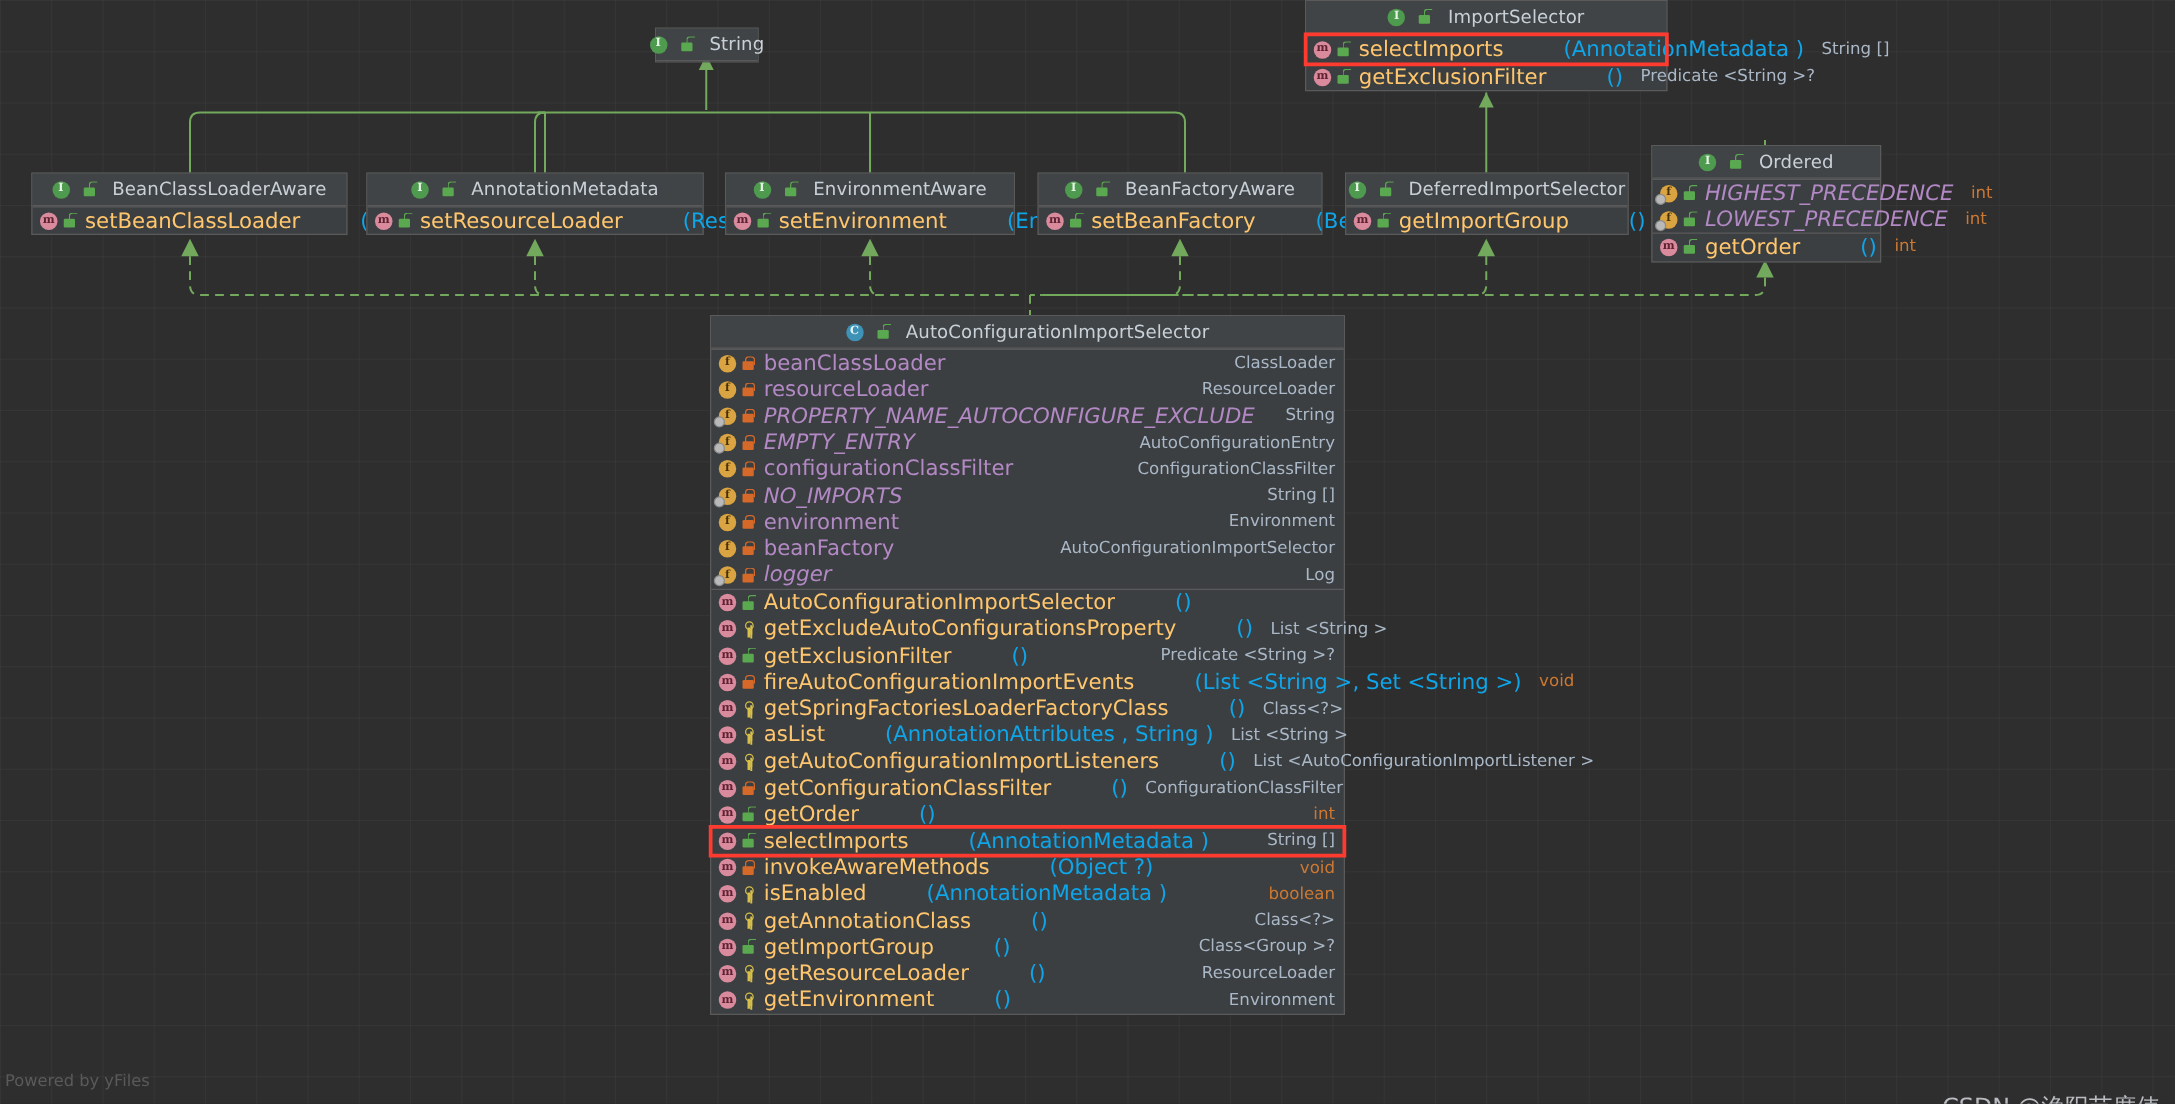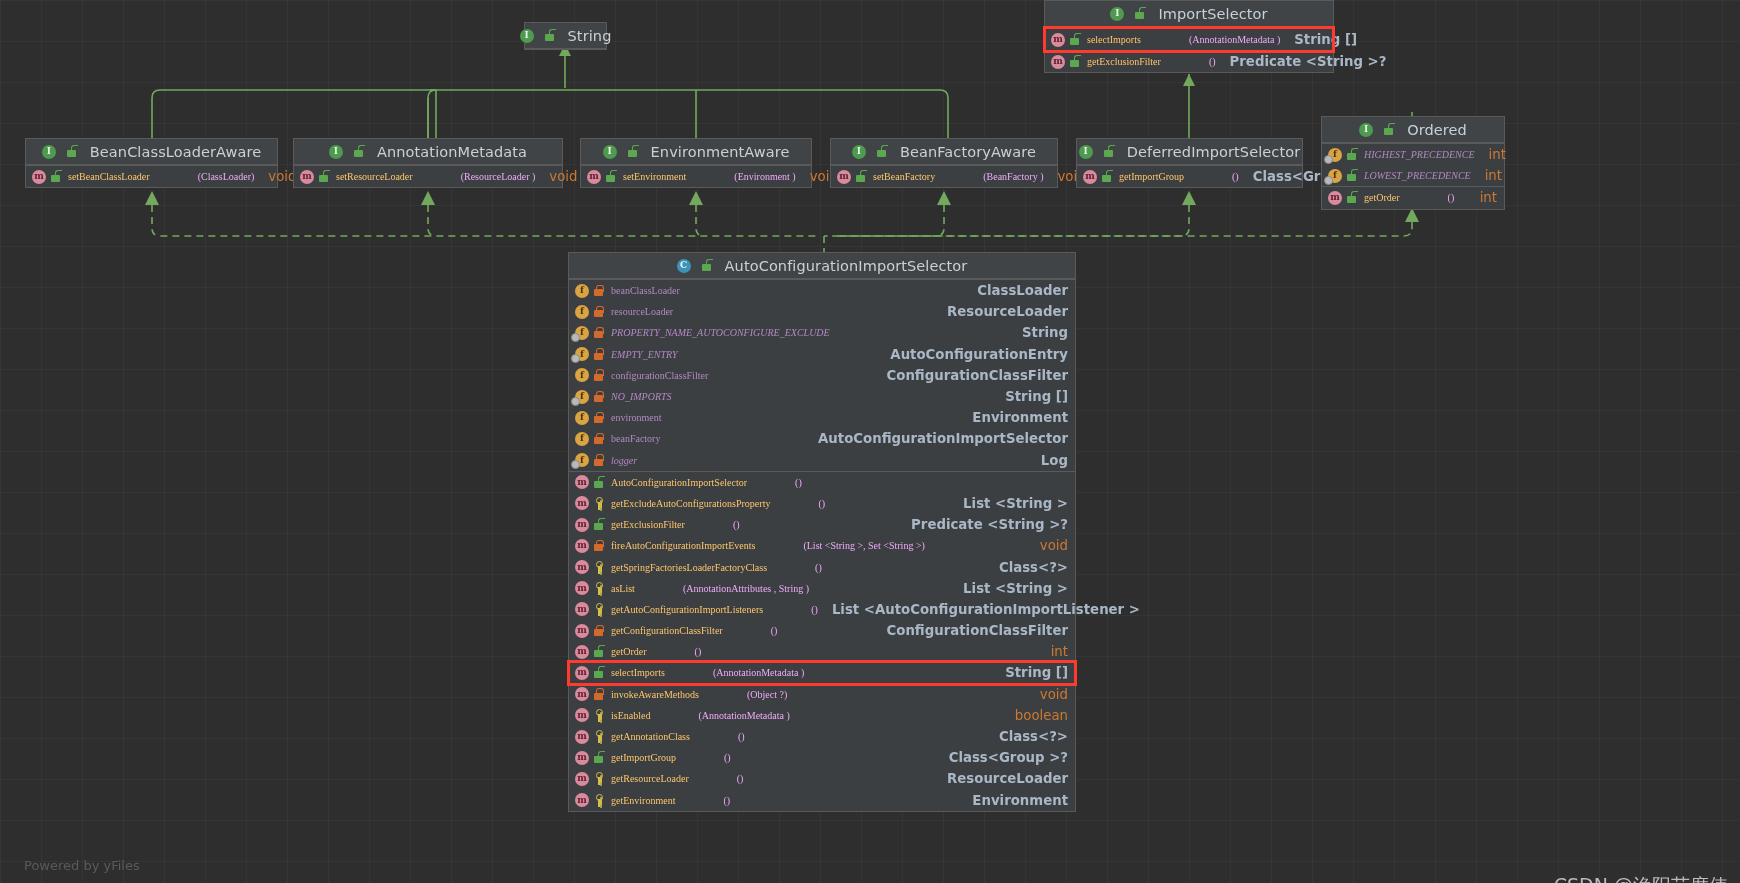--- a/index.html
+++ b/index.html
@@ -18,29 +18,29 @@
   .node{position:absolute;background:#3c3f41;border:1px solid #5a5a5a;box-sizing:border-box;}
   .title{
     display:flex;align-items:center;justify-content:center;gap:6px;
     height:25px;color:#c8d0d8;font-size:14.5px;letter-spacing:.1px;
     background:#414446;border-bottom:1px solid #5a5a5a;padding:0 10px;white-space:nowrap;
   }
   .title.cls{border-bottom:1px solid #5a5a5a;}
   .sep{border-top:1px solid #5a5a5a;}
 
   .row{display:flex;align-items:center;height:21.2px;padding:0 7px 0 6px;box-sizing:border-box;white-space:nowrap;}
-  .row .nm{font-size:10px;font-family:Liberation Serif, serif;}
+  .row .nm{font-size:17px;}
   .row .tp{margin-left:auto;font-size:13.3px;padding-left:14px;}
   .row.hl{outline:3px solid #ff3b30;outline-offset:-1px;}
 
   .nm.meth{color:#ffc66d;}
   .nm.fld{color:#b389c5;}
   .nm.stat{font-style:italic;text-align:center;}
-  .params{color:#f0abfc;padding-left:48px;}
-  .tp.ref{color:#a9b7c6;font-weight:bold;}
+  .params{color:#0ea5e9;padding-left:48px;}
+  .tp.ref{color:#a9b7c6;}
   .tp.prim{color:#cc7832;}
   .tp.void{color:#cc7832;}
 
   
   .ic{width:14px;height:14px;border-radius:50%;display:inline-flex;align-items:center;
       justify-content:center;font-size:9px;font-weight:bold;flex:0 0 auto;
       font-family:"DejaVu Serif","Liberation Serif",serif;line-height:1;}
   .ic-i{background:#4e9a4e;color:#e8f3e8;}
   .ic-c{background:#3d92b5;color:#e6f3f8;}
   .ic-m{background:#d98a9d;color:#5e2230;border-radius:50%;}
@@ -53,21 +53,21 @@
   
   .vis.pub::before{content:"";position:absolute;left:1px;top:5px;width:9px;height:7px;background:#5aa84f;border-radius:1px;}
   .vis.pub::after{content:"";position:absolute;left:5px;top:0px;width:6px;height:6px;border:1.6px solid #5aa84f;border-bottom:none;border-right:none;border-radius:3px 0 0 0;}
   
   .vis.priv::before{content:"";position:absolute;left:1px;top:5px;width:9px;height:7px;background:#d4692a;border-radius:1px;}
   .vis.priv::after{content:"";position:absolute;left:2.5px;top:0.5px;width:6px;height:6px;border:1.6px solid #d4692a;border-bottom:none;border-radius:3px 3px 0 0;}
   
   .vis.prot::before{content:"";position:absolute;left:3px;top:0px;width:5px;height:5px;border:1.5px solid #d6c04a;border-radius:50%;}
   .vis.prot::after{content:"";position:absolute;left:5px;top:5px;width:1.6px;height:8px;background:#d6c04a;box-shadow:2px -2px 0 -0.2px #d6c04a,2px 1px 0 -0.2px #d6c04a;}
 
-  .watermark-left{position:absolute;left:24px;top:858px;color:#5a5a5a;font-size:13px;}
+  .watermark-left{position:absolute;left:4px;top:858px;color:#5a5a5a;font-size:13px;}
   .watermark-right{position:absolute;right:12px;top:873px;color:#b9bcc0;font-size:19px;}
 </style>
 </head>
 <body>
 
 <div id="canvas">
 
   <svg class="links">
     <g fill="none" stroke="#73a95c" stroke-width="1.6">
 

